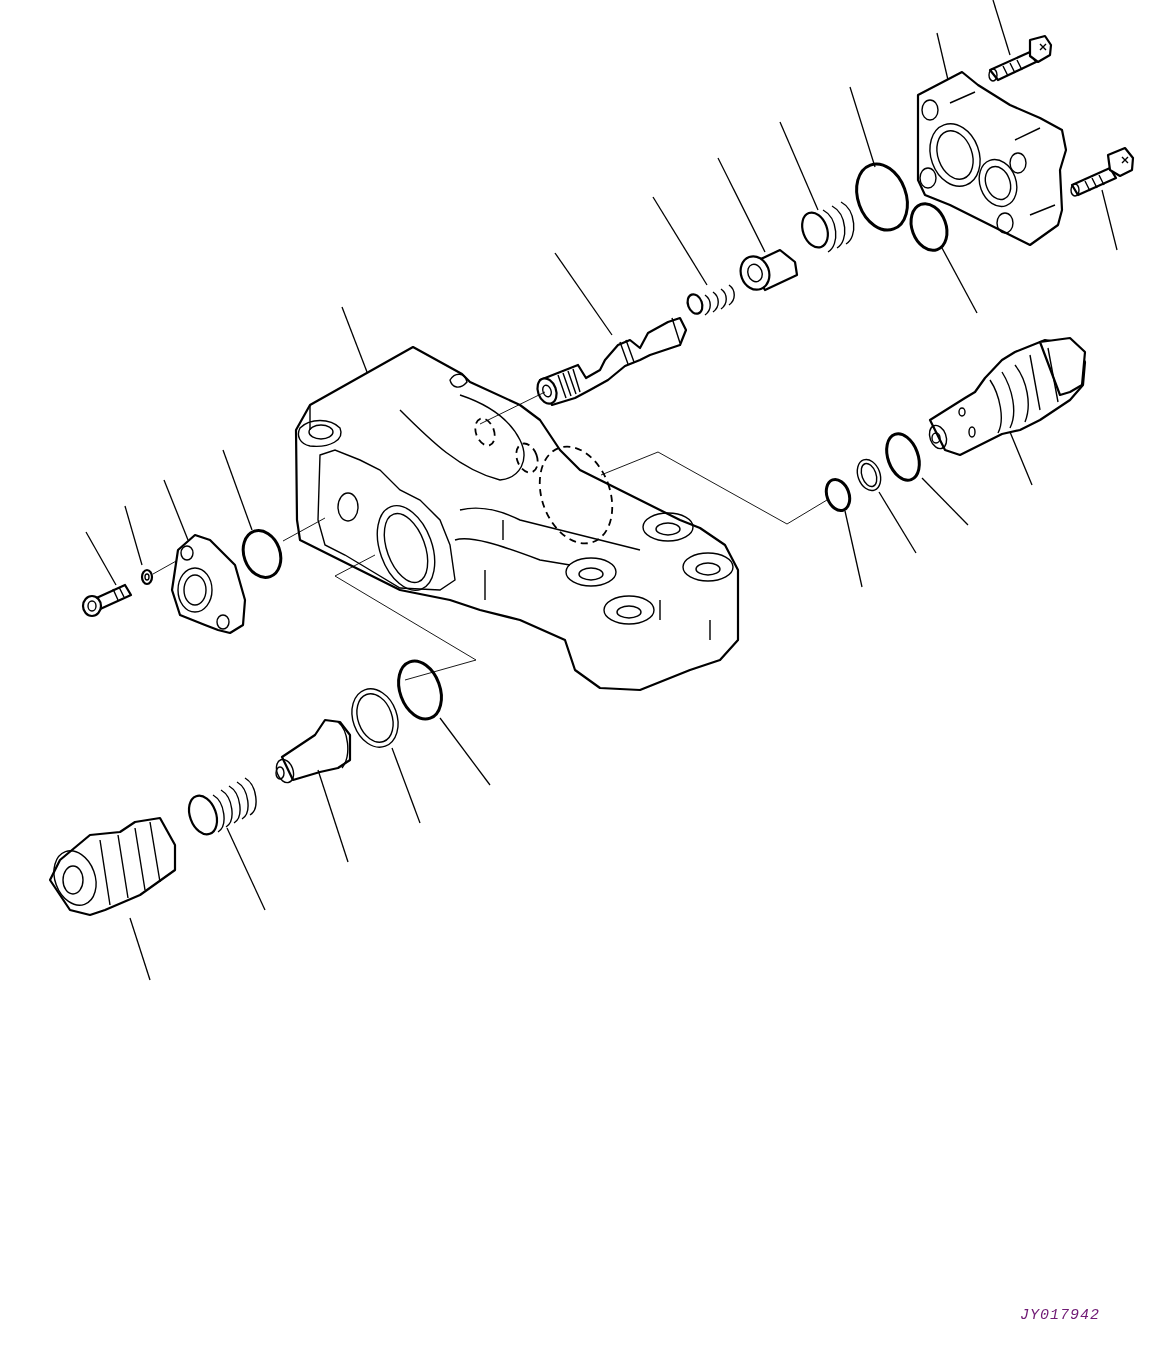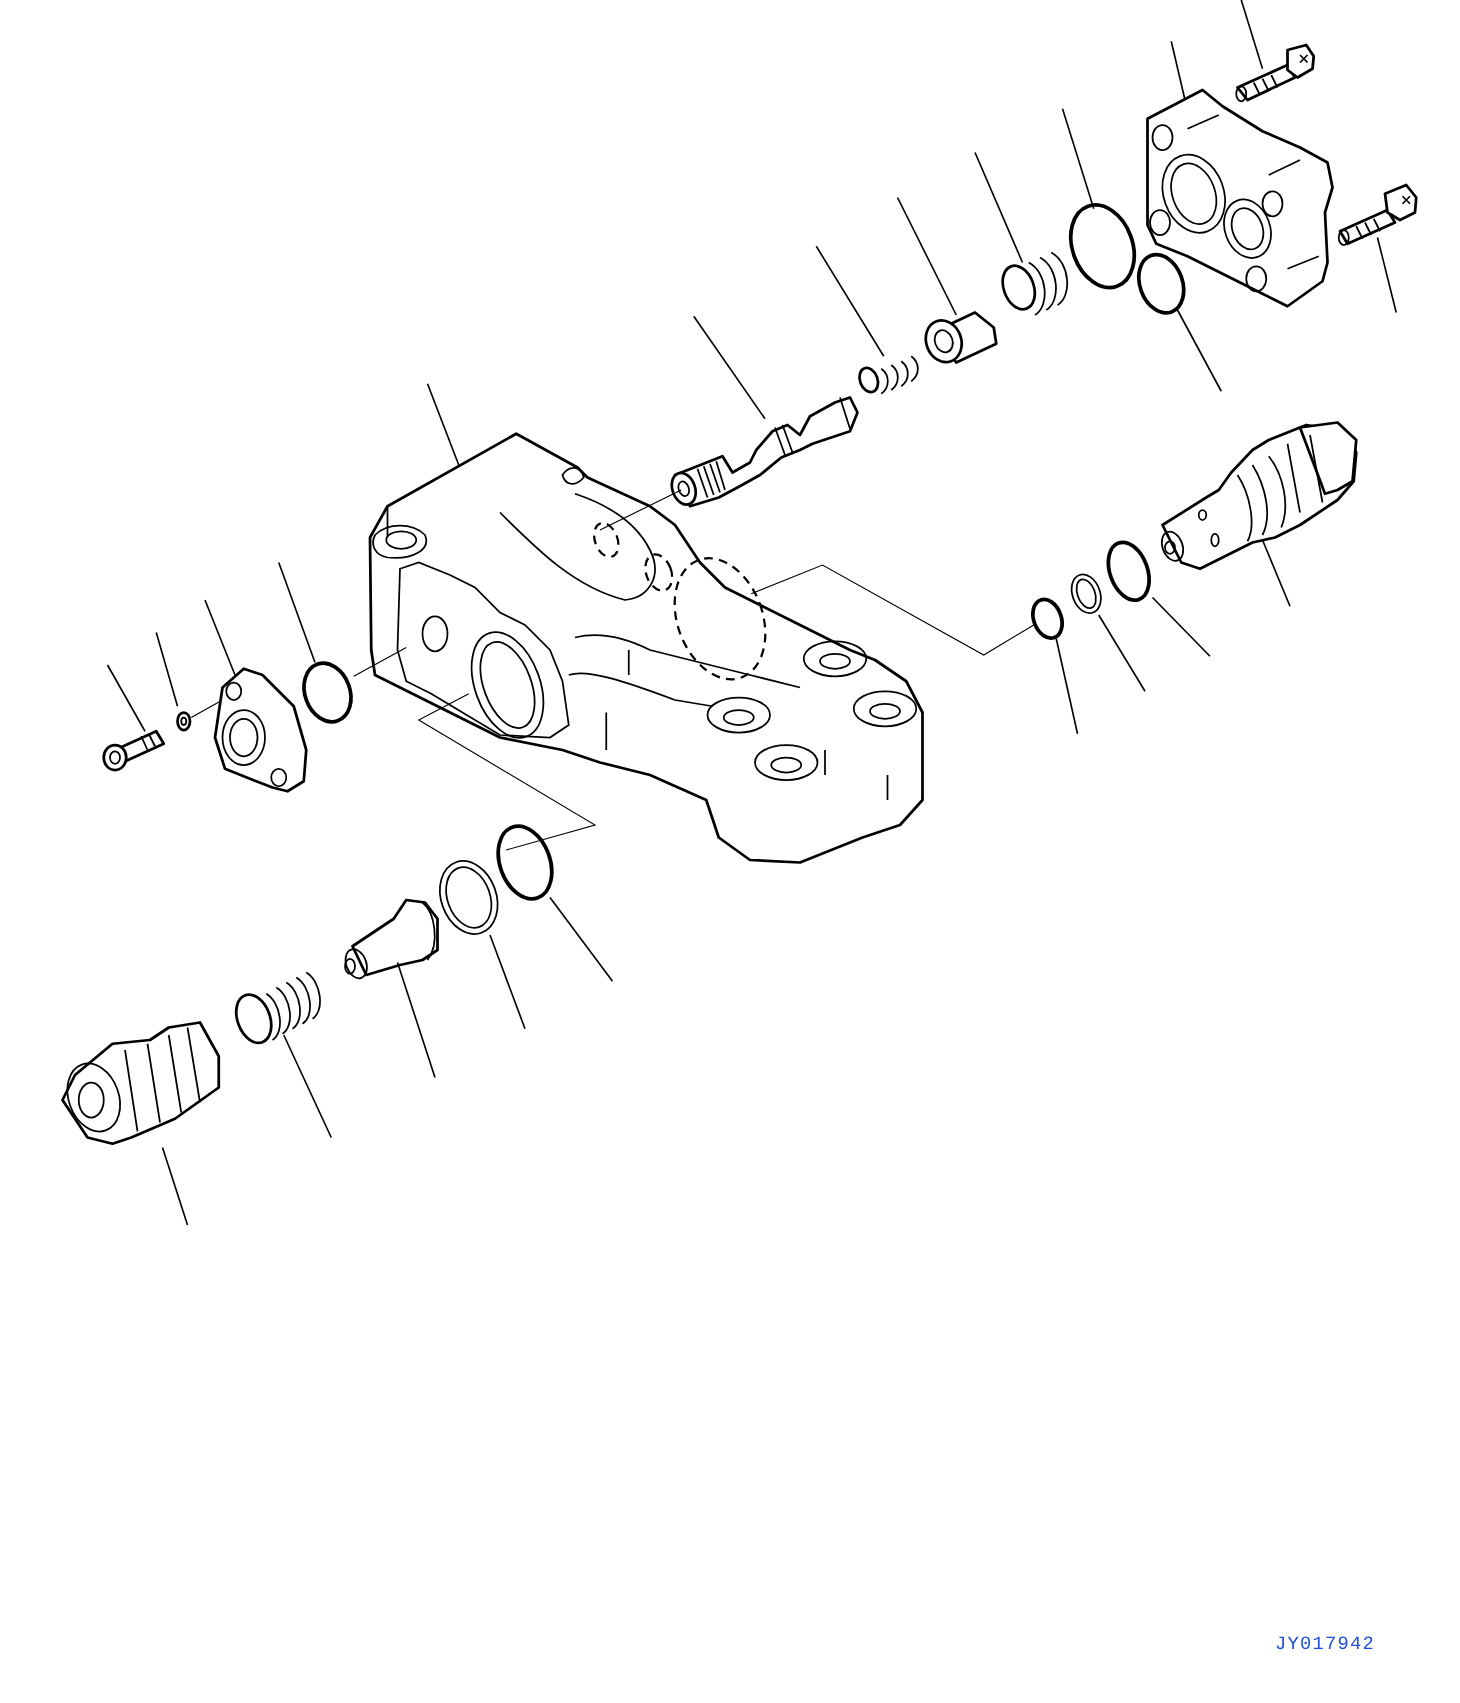--- a/index.html
+++ b/index.html
@@ -4,21 +4,21 @@
 <style>
   html, body { margin: 0; padding: 0; background: #ffffff; }
   body { width: 1168px; height: 1362px; position: relative; overflow: hidden; font-family: "Liberation Mono", monospace; }
   #diagram { position: absolute; left: 0; top: 0; width: 1168px; height: 1362px; }
   .part { fill: #ffffff; stroke: #000; stroke-width: 2.2; stroke-linejoin: round; stroke-linecap: round; }
   .thin { fill: none; stroke: #000; stroke-width: 1.4; }
   .leader { fill: none; stroke: #000; stroke-width: 1.3; }
   .guide { fill: none; stroke: #000; stroke-width: 0.9; }
   .ring { fill: none; stroke: #000; stroke-width: 3; }
   .dash { fill: none; stroke: #000; stroke-width: 1.8; stroke-dasharray: 7 5; }
-  .drawing-id { position: absolute; left: 1020px; top: 1307px; font-size: 15px; letter-spacing: 1px; color: #1d4ed8; }
+  .drawing-id { position: absolute; left: 1020px; top: 1307px; font-size: 15px; letter-spacing: 1px; color: #701a75; font-style: italic; }
 </style>
 </head>
 <body>
 
 <svg id="diagram" viewBox="0 0 1168 1362" xmlns="http://www.w3.org/2000/svg">
 
   <g>
     <path class="part" d="M296,430 L310,405 L413,347 L462,374 L470,382 L520,405 L540,420 L560,450 L580,470 L600,480 L640,500 L680,520 L700,528 L725,545 L738,570 L738,640 L720,660 L690,670 L640,690 L600,688 L575,670 L565,640 L520,620 L480,610 L450,600 L400,590 L360,570 L330,555 L300,540 L297,520 Z"></path>
     <path class="thin" d="M310,405 L310,430 M300,428 C310,418 330,418 340,428 C345,440 330,448 310,446 C300,444 296,436 300,428 Z"></path>
     <ellipse class="thin" cx="321" cy="432" rx="12" ry="7"></ellipse>

